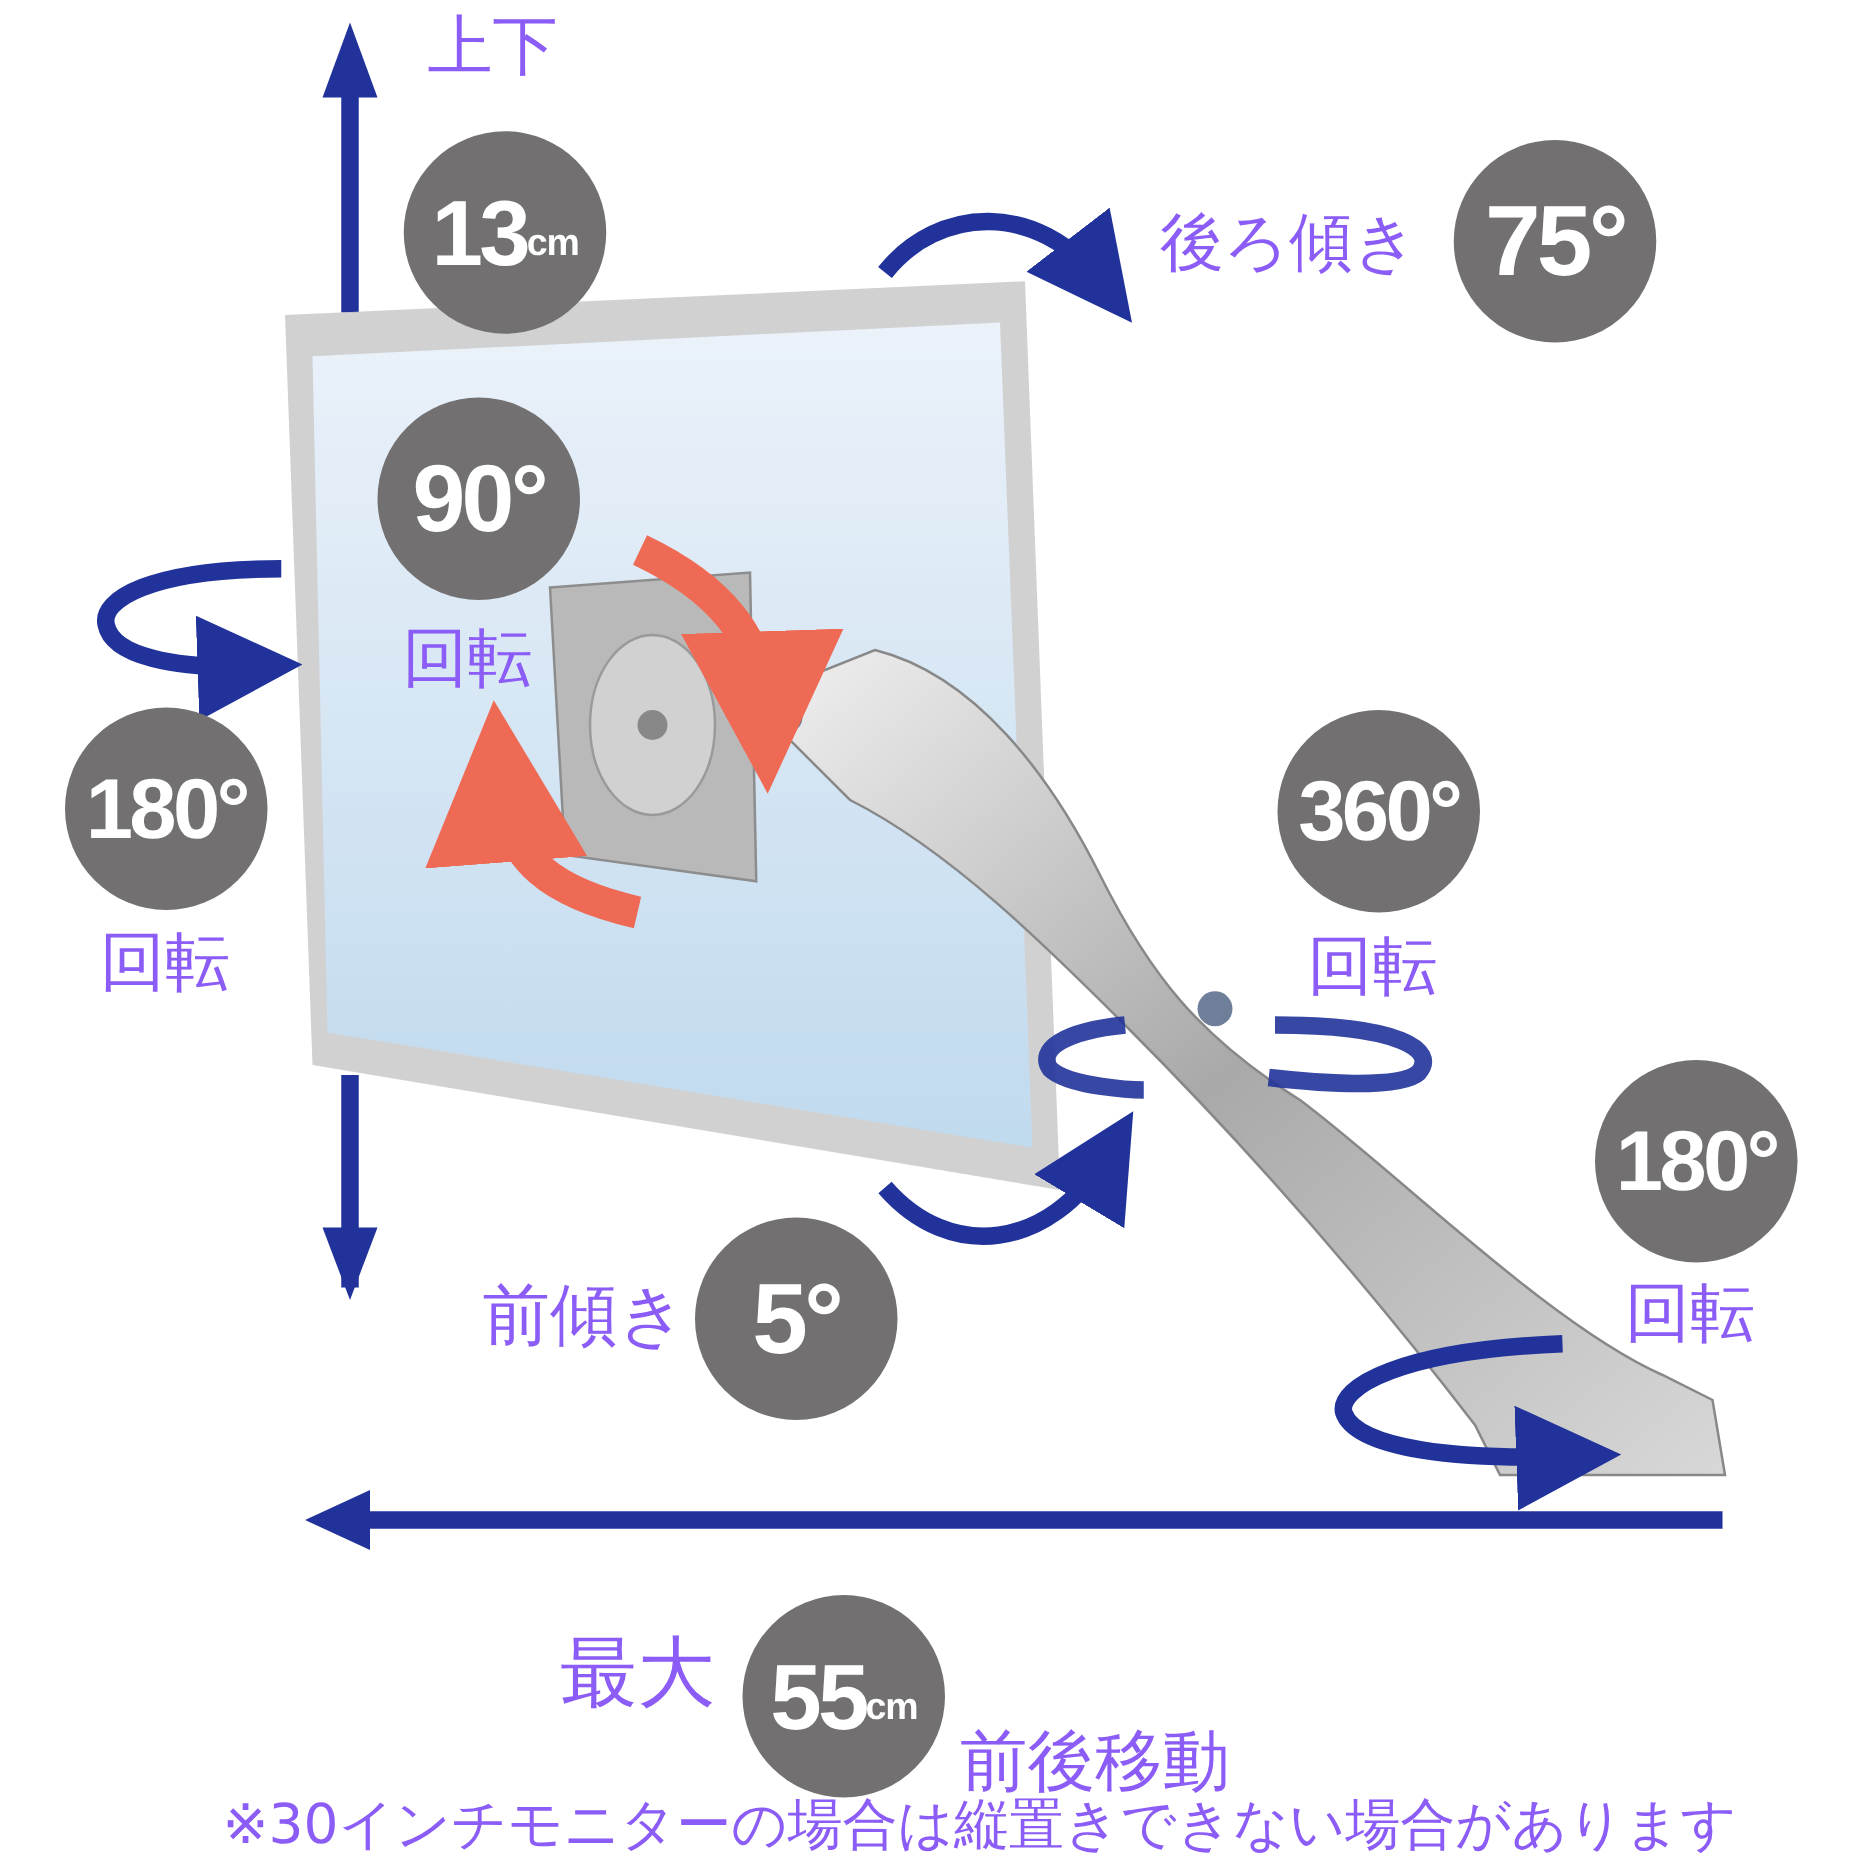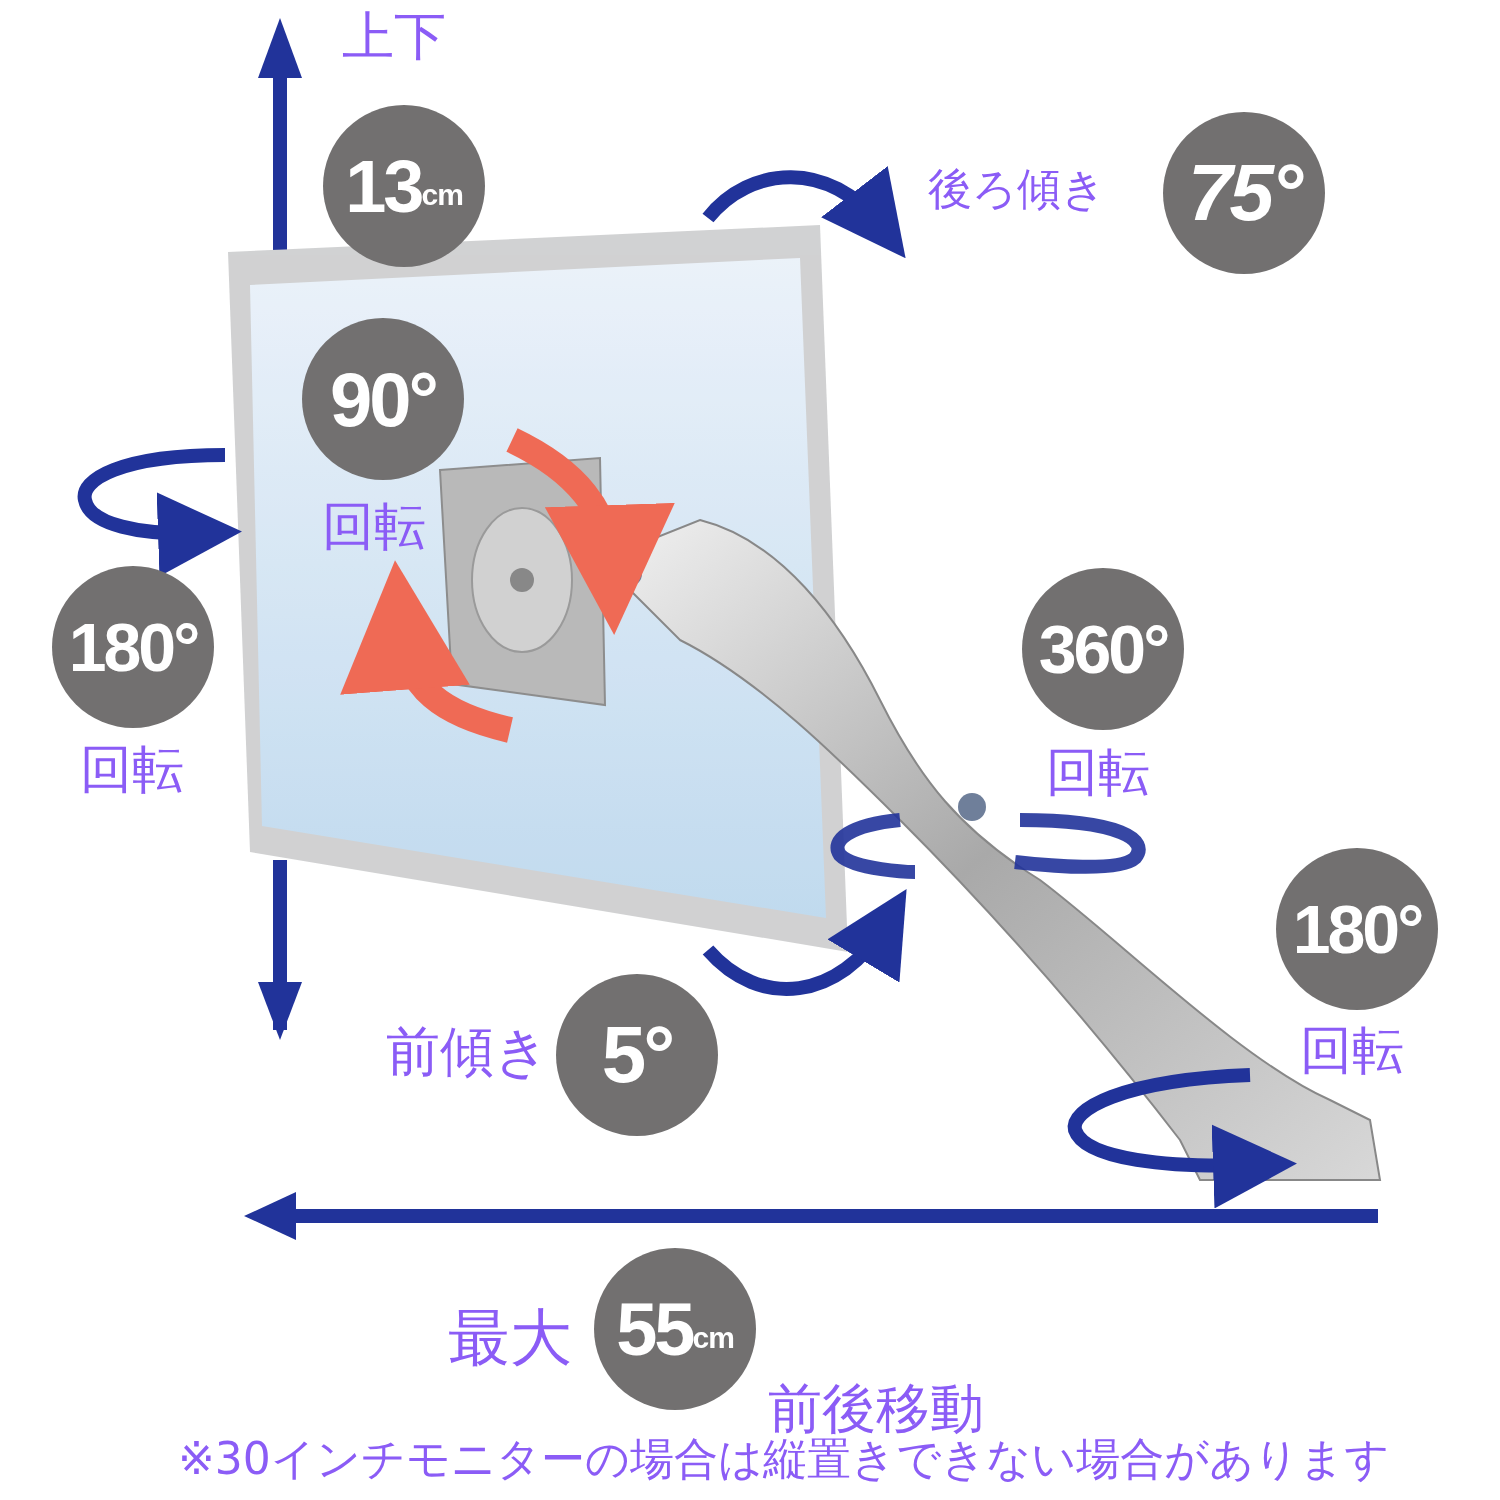--- a/index.html
+++ b/index.html
@@ -80,23 +80,23 @@
     <polygon points="296,1192 244,1216 296,1240" fill="#21339a"></polygon>
   </g>
 </svg>
 
 <div class="label" style="left:342px;top:2px;font-size:52px;">上下</div>
 <div class="badge" style="left:323px;top:105px;width:162px;height:162px;">
   <span class="num" style="font-size:74px;text-align:center;">13</span>
   <span class="unit">cm</span>
 </div>
 
-<div class="label" style="left:928px;top:160px;font-size:44px;">後ろ傾き</div>
+<div class="label" style="left:928px;top:160px;font-size:51px;">後ろ傾き</div>
 <div class="badge" style="left:1163px;top:112px;width:162px;height:162px;">
-  <span class="num" style="font-size:80px;font-style:italic;">75°</span>
+  <span class="num" style="font-size:80px;">75°</span>
 </div>
 
 <div class="badge" style="left:302px;top:318px;width:162px;height:162px;">
   <span class="num" style="font-size:76px;">90°</span>
 </div>
 <div class="label" style="left:322px;top:492px;font-size:52px;">回転</div>
 
 <div class="badge" style="left:52px;top:566px;width:162px;height:162px;">
   <span class="num" style="font-size:68px;">180°</span>
 </div>
@@ -111,19 +111,19 @@
   <span class="num" style="font-size:68px;">180°</span>
 </div>
 <div class="label" style="left:1300px;top:1016px;font-size:52px;">回転</div>
 
 <div class="label" style="left:374px;top:1016px;font-size:54px;margin-left:12px;">前傾き</div>
 <div class="badge" style="left:556px;top:974px;width:162px;height:162px;">
   <span class="num" style="font-size:80px;">5°</span>
 </div>
 
 <div class="label" style="left:448px;top:1296px;font-size:62px;">最大</div>
-<div class="badge" style="left:594px;top:1248px;width:162px;height:162px;">
+<div class="badge" style="left:594px;top:1276px;width:162px;height:162px;">
   <span class="num" style="font-size:74px;">55</span>
   <span class="unit">cm</span>
 </div>
 <div class="label" style="left:768px;top:1373px;font-size:54px;">前後移動</div>
 
 <div class="label" style="left:178px;top:1430px;font-size:44px;">※30インチモニターの場合は縦置きできない場合があります</div>
 
 </body></html>

